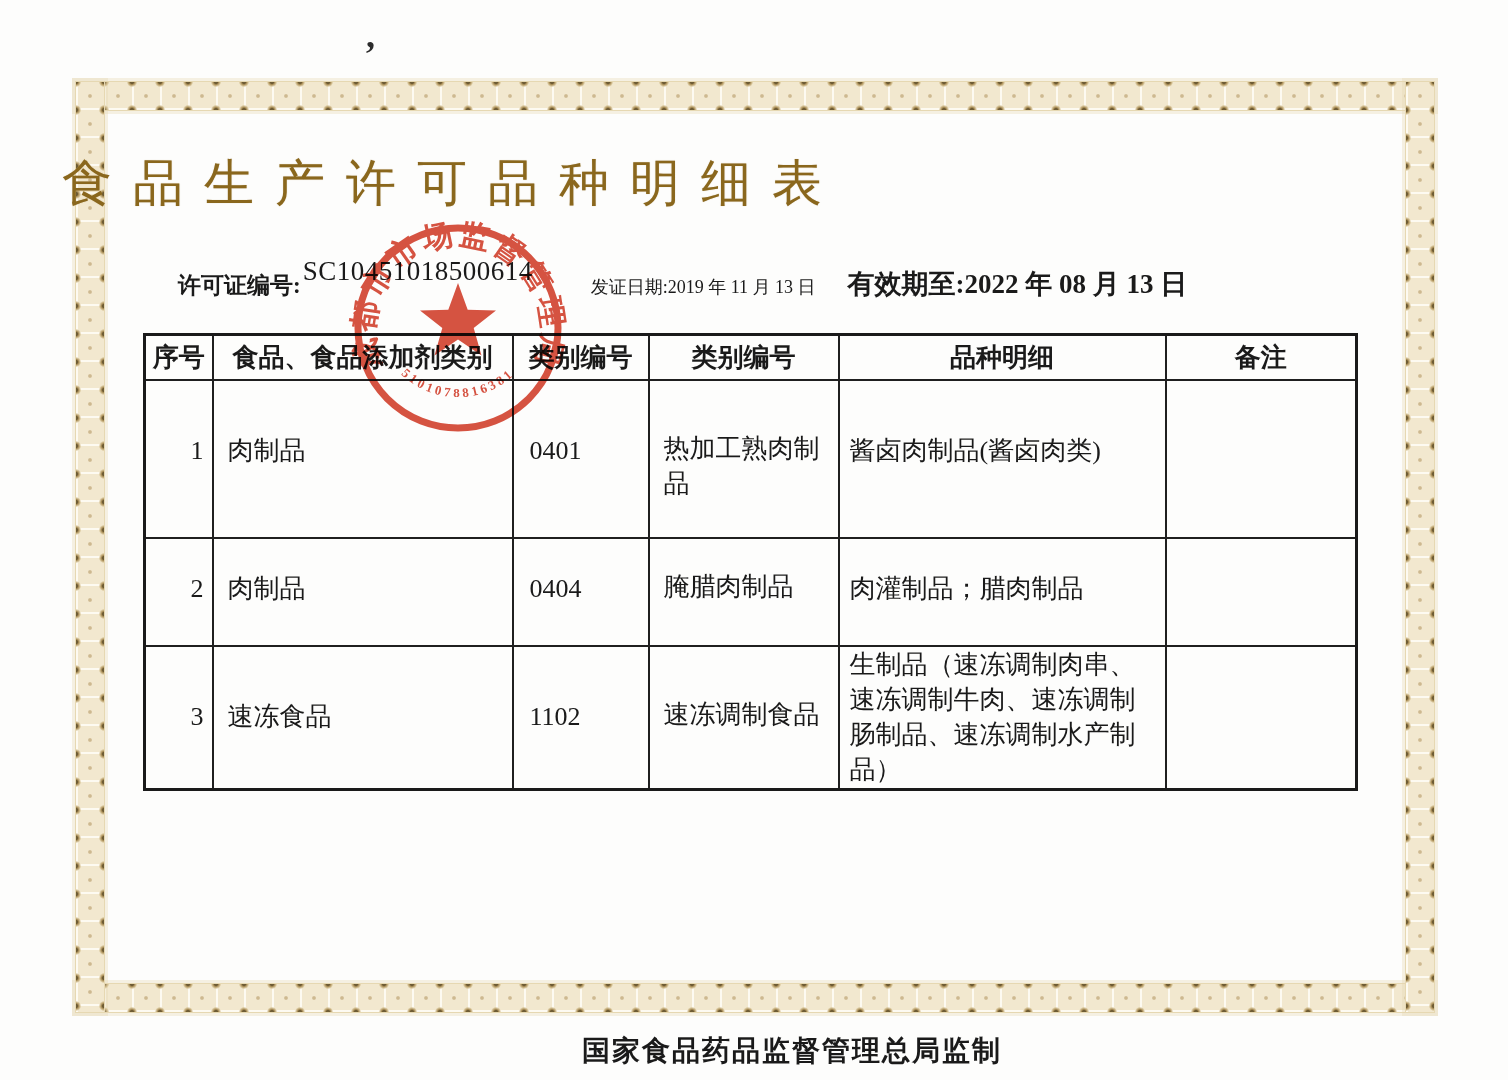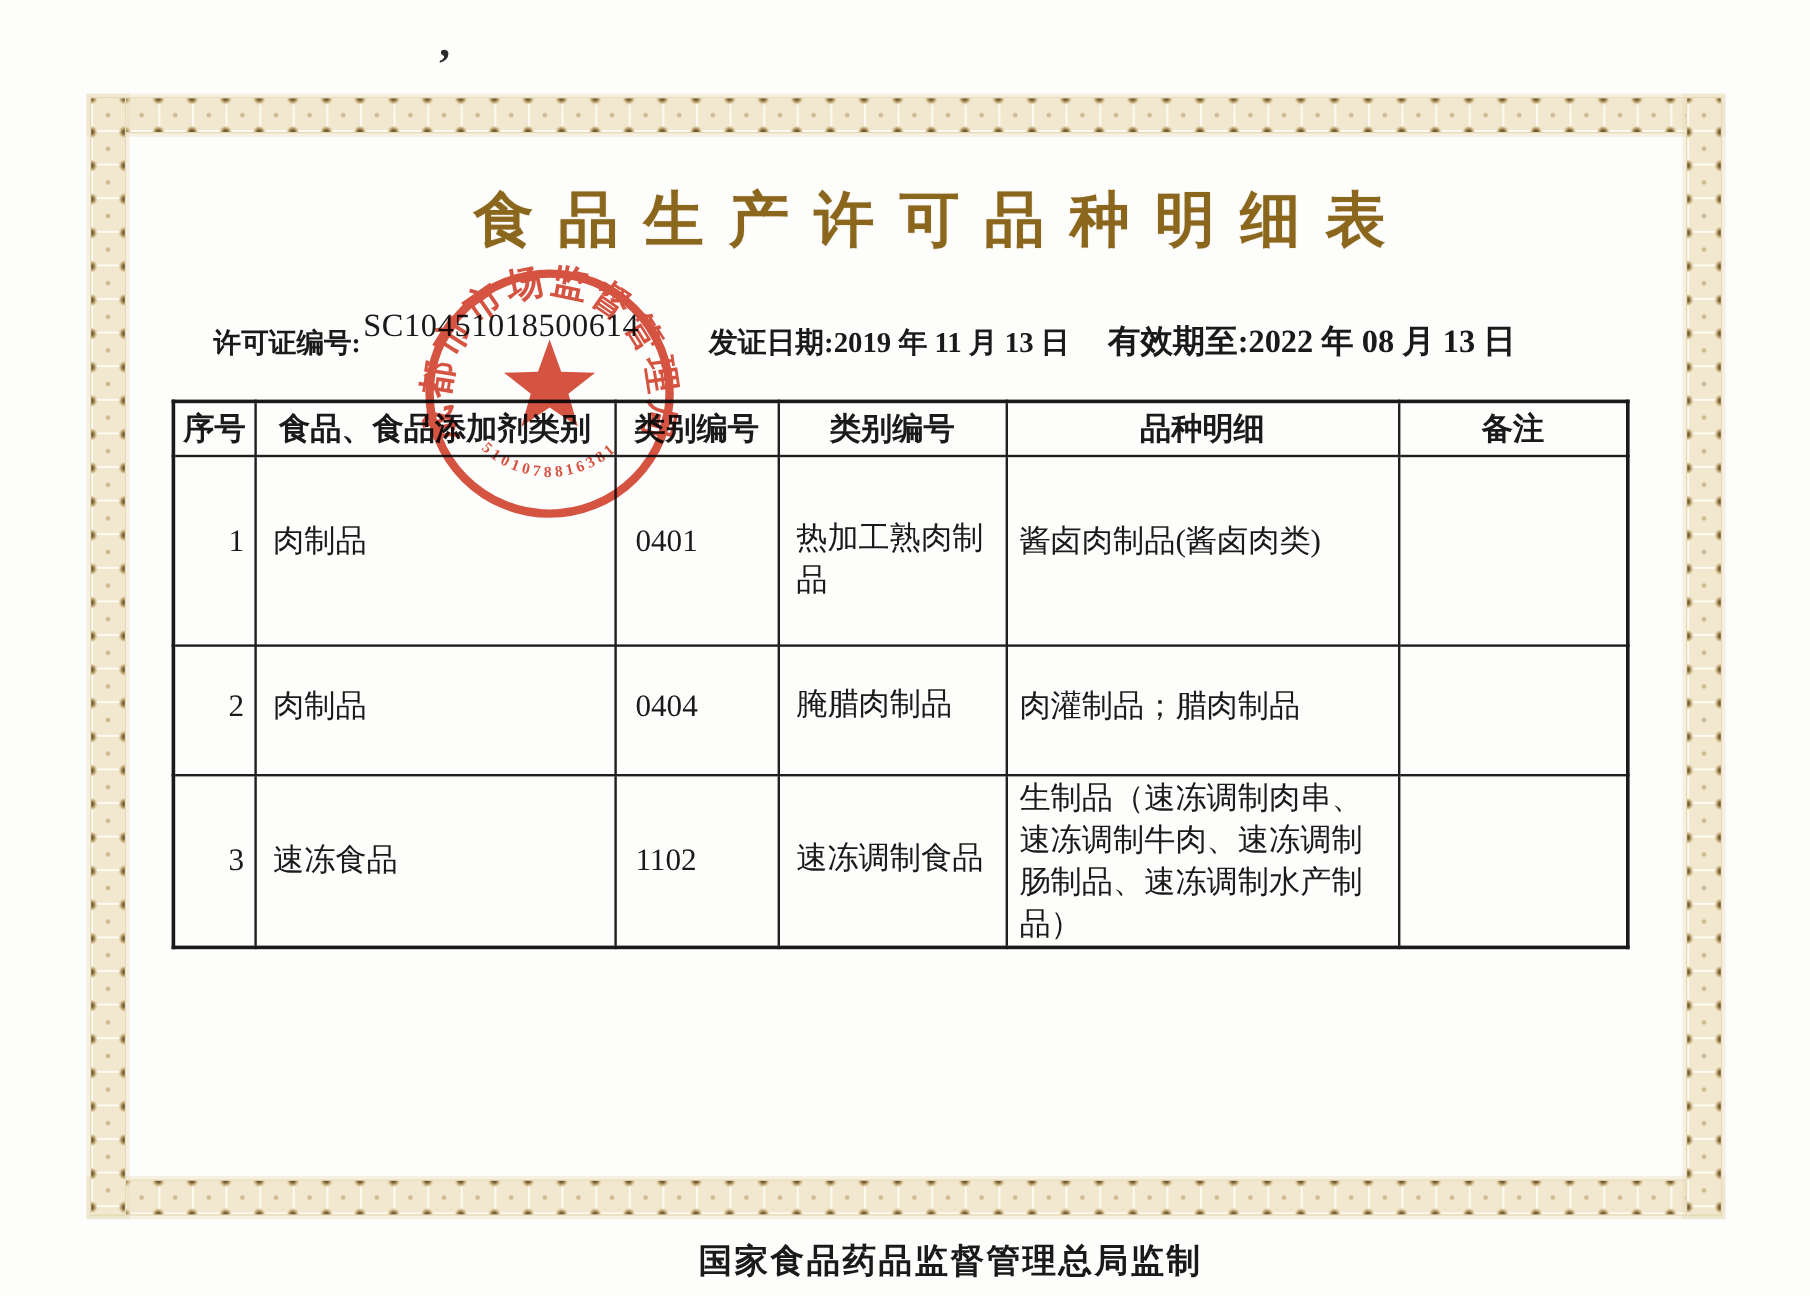--- a/index.html
+++ b/index.html
@@ -33,29 +33,29 @@
   .tile.top{top:82px;}
   .tile.bottom{top:984px;}
   .tile.left{left:76px;}
   .tile.right{left:1406px;}
 
   .stray{position:absolute;left:366px;top:14px;font-size:36px;font-weight:700;color:#2c2c2c;}
 
   
   .title{
     position:absolute;left:62px;top:150px;width:1446px;
-    text-align:center;font-size:50px;font-weight:700;
+    text-align:left;font-size:50px;font-weight:400;
     letter-spacing:21px;color:var(--title-gold);
     text-shadow:0 0 1px rgba(138,103,29,.4);
     white-space:nowrap;
   }
   .license{position:absolute;left:178px;top:266px;white-space:nowrap;}
   .license .lbl{font-size:23px;font-weight:700;}
   .license .num{font-size:27px;font-weight:400;letter-spacing:.5px;position:relative;top:-13px;margin-left:2px;}
-  .license .d1{font-size:24px;font-weight:700;margin-left:58px;}
+  .license .d1{font-size:18px;font-weight:400;margin-left:58px;}
   .license .d2{font-size:27px;font-weight:700;margin-left:32px;}
 
   
   table.doc{
     position:absolute;left:143px;top:333px;
     border-collapse:collapse;table-layout:fixed;
     border:3px solid #1a1a1a;
   }
   table.doc th,table.doc td{
     border:2px solid var(--table-line);

